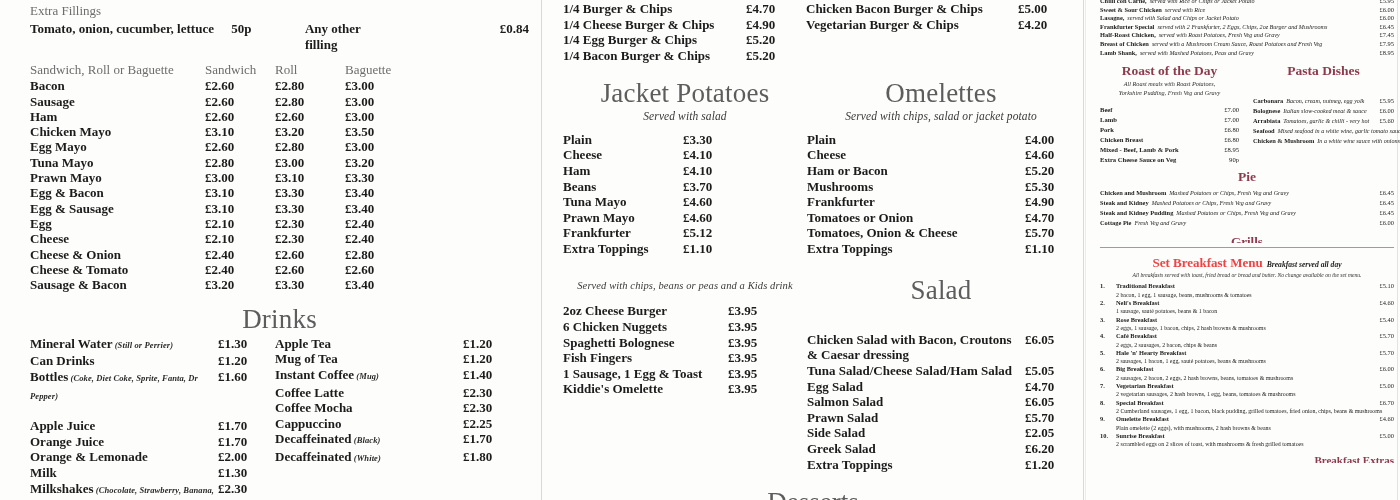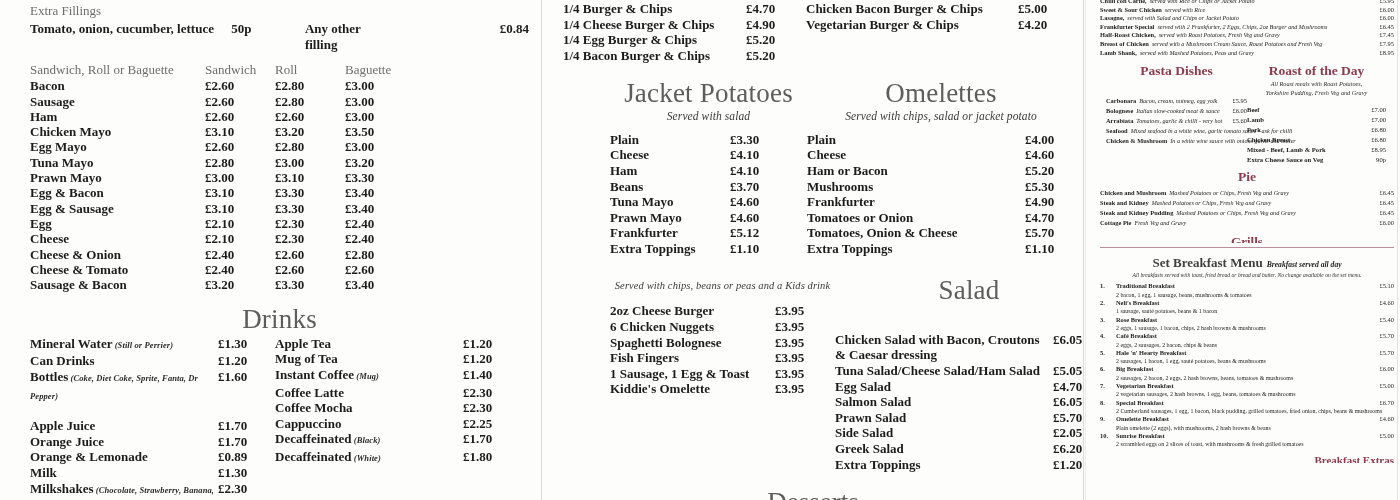--- a/index.html
+++ b/index.html
@@ -66,21 +66,21 @@
   
   .b-burgers{display:flex;padding-top:1px;}
   .b-burg-l{width:245px;}
   .b-burg-r{width:270px;}
   .bb-row{display:flex;align-items:baseline;font-size:13px;line-height:15.6px;font-weight:bold;}
   .bb-row .bn{width:183px;}
   .bb-row .bp{width:60px;}
   .bb-row2 .bn{width:212px;}
   .bb-row2 .bp{width:58px;}
 
-  .twocol{display:flex;margin-left:47px;}
+  .twocol{display:flex;}
   .tc-l{width:250px;}
   .tc-r{width:268px;}
   .jp-row{display:flex;align-items:baseline;font-size:13px;line-height:15.6px;font-weight:bold;}
   .jp-row .jn{width:120px;}
   .jp-row .jp{width:60px;}
   .om-row{display:flex;align-items:baseline;font-size:13px;line-height:15.6px;font-weight:bold;}
   .om-row .on{width:218px;}
   .om-row .op{width:50px;}
 
   .kd-row{display:flex;align-items:flex-end;font-size:13px;line-height:15.6px;font-weight:bold;}
@@ -100,21 +100,21 @@
   .c-row .cnm{font-weight:bold;}
   .c-row .cds{font-style:italic;margin-left:3px;font-size:6.1px;}
   .c-row .cpr{margin-left:auto;font-weight:normal;font-size:6.4px;}
   .c-split{display:flex;}
   .c-half{width:50%;box-sizing:border-box;}
   .c-half.left{padding-right:8px;}
   .c-half.right{padding-left:6px;}
   .c-hr{height:1px;background:#b98f9d;margin:4px 0 5px 0;}
   .c-grills{text-align:center;color:#8d3a4e;font-weight:bold;font-size:13px;height:8px;overflow:hidden;line-height:13px;}
   .bk-title{text-align:center;margin:0;}
-  .bk-title .bk-main{color:#404040;font-weight:bold;font-size:13px;}
+  .bk-title .bk-main{color:#ef4444;font-weight:bold;font-size:13px;}
   .bk-title .bk-sub{font-style:italic;font-weight:bold;font-size:7.6px;margin-left:4px;color:#1c1c1c;}
   .bk-note{text-align:center;font-style:italic;font-size:5.6px;color:#2e2e2e;margin-top:1px;}
   .bk-item{display:flex;align-items:baseline;font-size:6.4px;line-height:8.4px;}
   .bk-item .bk-num{width:16px;font-weight:bold;}
   .bk-item .bk-nm{font-weight:bold;}
   .bk-item .bk-pr{margin-left:auto;}
   .bk-desc{font-size:5.9px;line-height:8.2px;padding-left:16px;}
   .roast-row{display:flex;align-items:baseline;font-size:6.6px;line-height:10px;}
   .roast-row .rn{font-weight:bold;}
   .roast-row .rp{margin-left:auto;}
@@ -258,21 +258,21 @@
               <div class="dk-row ">
                 <span class="dn">Apple Juice</span>
                 <span class="dp">£1.70</span>
               </div>
               <div class="dk-row ">
                 <span class="dn">Orange Juice</span>
                 <span class="dp">£1.70</span>
               </div>
               <div class="dk-row ">
                 <span class="dn">Orange &amp; Lemonade</span>
-                <span class="dp">£0.89</span>
+                <span class="dp">£2.00</span>
               </div>
               <div class="dk-row ">
                 <span class="dn">Milk</span>
                 <span class="dp">£1.30</span>
               </div>
               <div class="dk-row ">
                 <span class="dn">Milkshakes<span class="note"> (Chocolate, Strawberry, Banana, Vanilla)</span></span>
                 <span class="dp">£2.30</span>
               </div>
             </div>
@@ -542,49 +542,20 @@
         </div>
         <div class="c-row">
           <span class="cnm">Lamb Shank,</span>
           <span class="cds">served with Mashed Potatoes, Peas and Gravy</span>
           <span class="cpr">£8.95</span>
         </div>
       </div>
 
     <div style="height:7px"></div>
     <div class="c-split">
-      <div class="c-half right">
-        <div class="c-sect-title">Pasta Dishes</div>
-        <div style="height:17px"></div>
-        <div id="pasta-rows">
-            <div class="c-row" style="line-height: 10px;">
-              <span class="cnm">Carbonara</span>
-              <span class="cds">Bacon, cream, nutmeg, egg yolk</span>
-              <span class="cpr">£5.95</span>
-            </div>
-            <div class="c-row" style="line-height: 10px;">
-              <span class="cnm">Bolognese</span>
-              <span class="cds">Italian slow-cooked meat &amp; sauce</span>
-              <span class="cpr">£6.00</span>
-            </div>
-            <div class="c-row" style="line-height: 10px;">
-              <span class="cnm">Arrabiata</span>
-              <span class="cds">Tomatoes, garlic &amp; chilli - very hot</span>
-              <span class="cpr">£5.60</span>
-            </div>
-            <div class="c-row" style="line-height: 10px;">
-              <span class="cnm">Seafood</span>
-              <span class="cds">Mixed seafood in a white wine, garlic tomato sauce - ask for chilli</span>
-            </div>
-            <div class="c-row" style="line-height: 10px;">
-              <span class="cnm">Chicken &amp; Mushroom</span>
-              <span class="cds">In a white wine sauce with onions garlic and butter</span>
-            </div>
-          </div>
-      </div>
       <div class="c-half left">
         <div class="c-sect-title">Roast of the Day</div>
         <div class="c-sect-sub">All Roast meals with Roast Potatoes,</div>
         <div class="c-sect-sub">Yorkshire Pudding, Fresh Veg and Gravy</div>
         <div style="height:8px"></div>
         <div id="roast-rows">
             <div class="roast-row">
               <span class="rn">Beef</span>
               <span class="rp">£7.00</span>
             </div>
@@ -603,20 +574,49 @@
             <div class="roast-row">
               <span class="rn">Mixed - Beef, Lamb &amp; Pork</span>
               <span class="rp">£8.95</span>
             </div>
             <div class="roast-row">
               <span class="rn">Extra Cheese Sauce on Veg</span>
               <span class="rp">90p</span>
             </div>
           </div>
       </div>
+      <div class="c-half right">
+        <div class="c-sect-title">Pasta Dishes</div>
+        <div style="height:17px"></div>
+        <div id="pasta-rows">
+            <div class="c-row" style="line-height: 10px;">
+              <span class="cnm">Carbonara</span>
+              <span class="cds">Bacon, cream, nutmeg, egg yolk</span>
+              <span class="cpr">£5.95</span>
+            </div>
+            <div class="c-row" style="line-height: 10px;">
+              <span class="cnm">Bolognese</span>
+              <span class="cds">Italian slow-cooked meat &amp; sauce</span>
+              <span class="cpr">£6.00</span>
+            </div>
+            <div class="c-row" style="line-height: 10px;">
+              <span class="cnm">Arrabiata</span>
+              <span class="cds">Tomatoes, garlic &amp; chilli - very hot</span>
+              <span class="cpr">£5.60</span>
+            </div>
+            <div class="c-row" style="line-height: 10px;">
+              <span class="cnm">Seafood</span>
+              <span class="cds">Mixed seafood in a white wine, garlic tomato sauce - ask for chilli</span>
+            </div>
+            <div class="c-row" style="line-height: 10px;">
+              <span class="cnm">Chicken &amp; Mushroom</span>
+              <span class="cds">In a white wine sauce with onions garlic and butter</span>
+            </div>
+          </div>
+      </div>
     </div>
 
     <div style="height:5px"></div>
     <div class="c-sect-title">Pie</div>
     <div style="height:4px"></div>
     <div id="pie-rows">
         <div class="c-row" style="line-height: 10px;">
           <span class="cnm">Chicken and Mushroom</span>
           <span class="cds">Mashed Potatoes or Chips, Fresh Veg and Gravy</span>
           <span class="cpr">£6.45</span>

